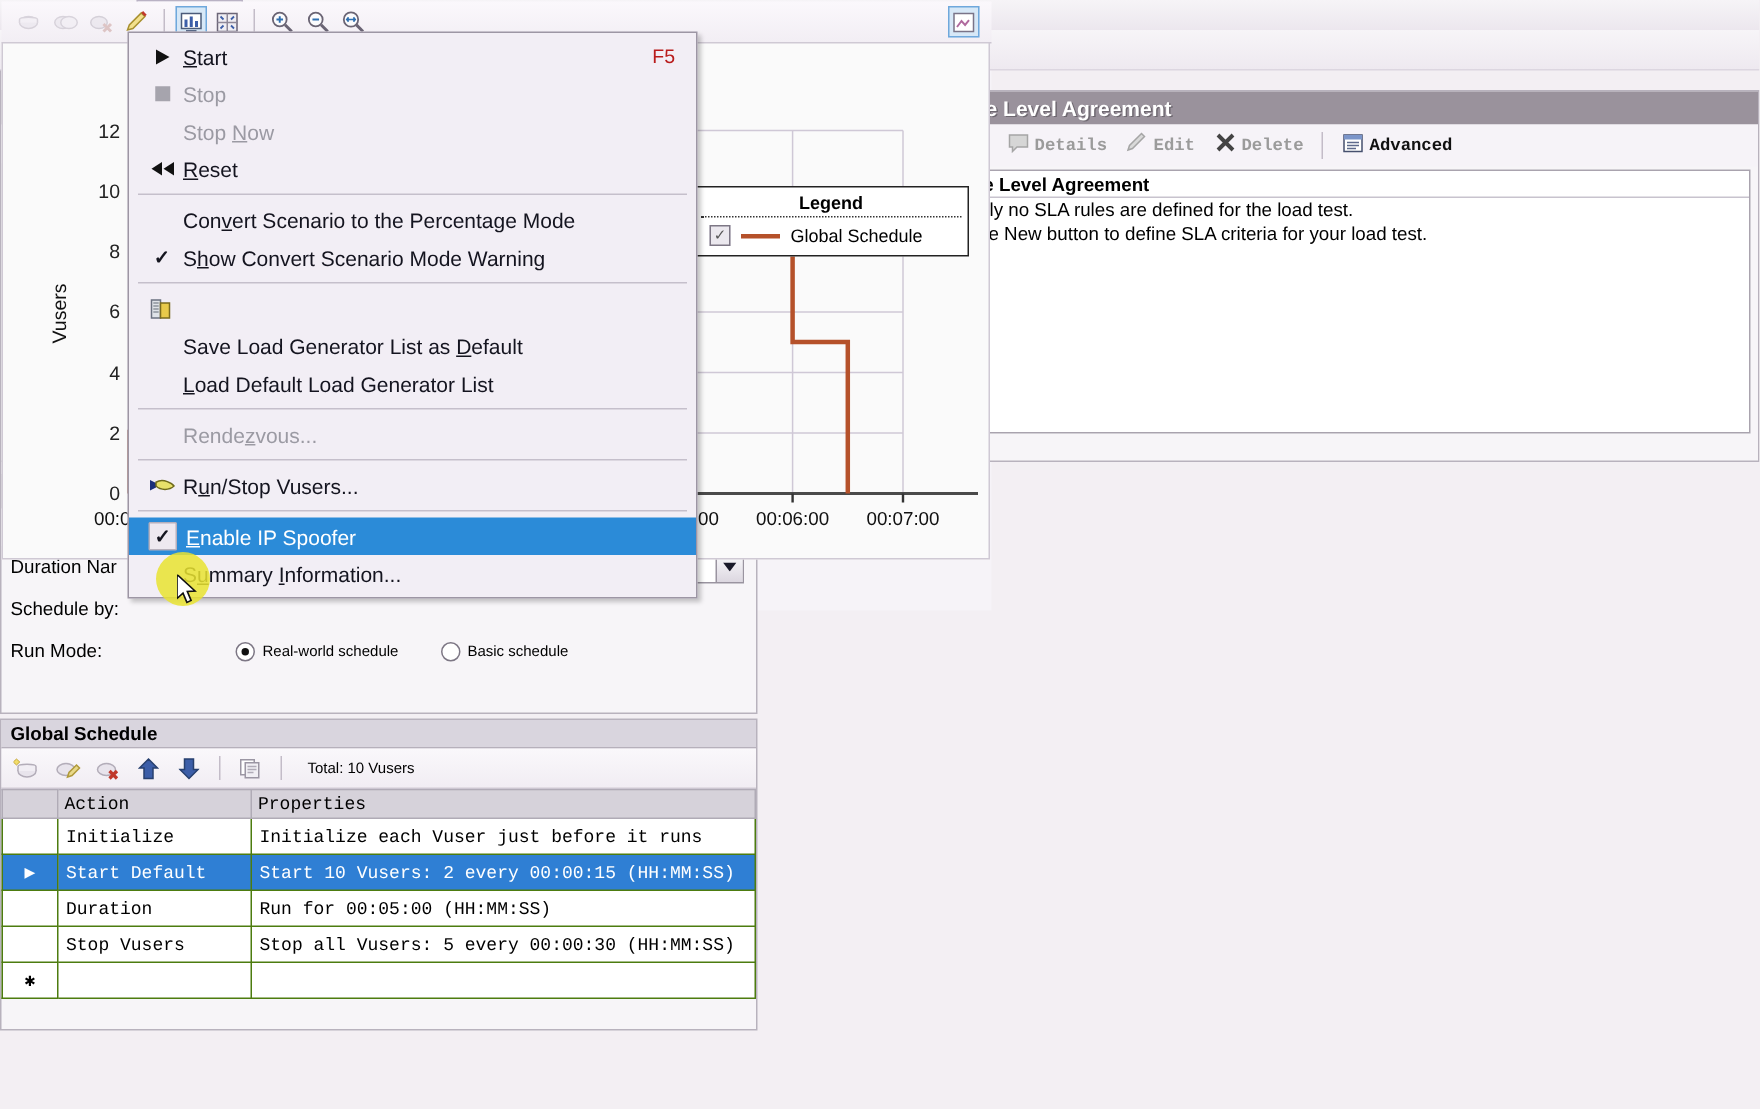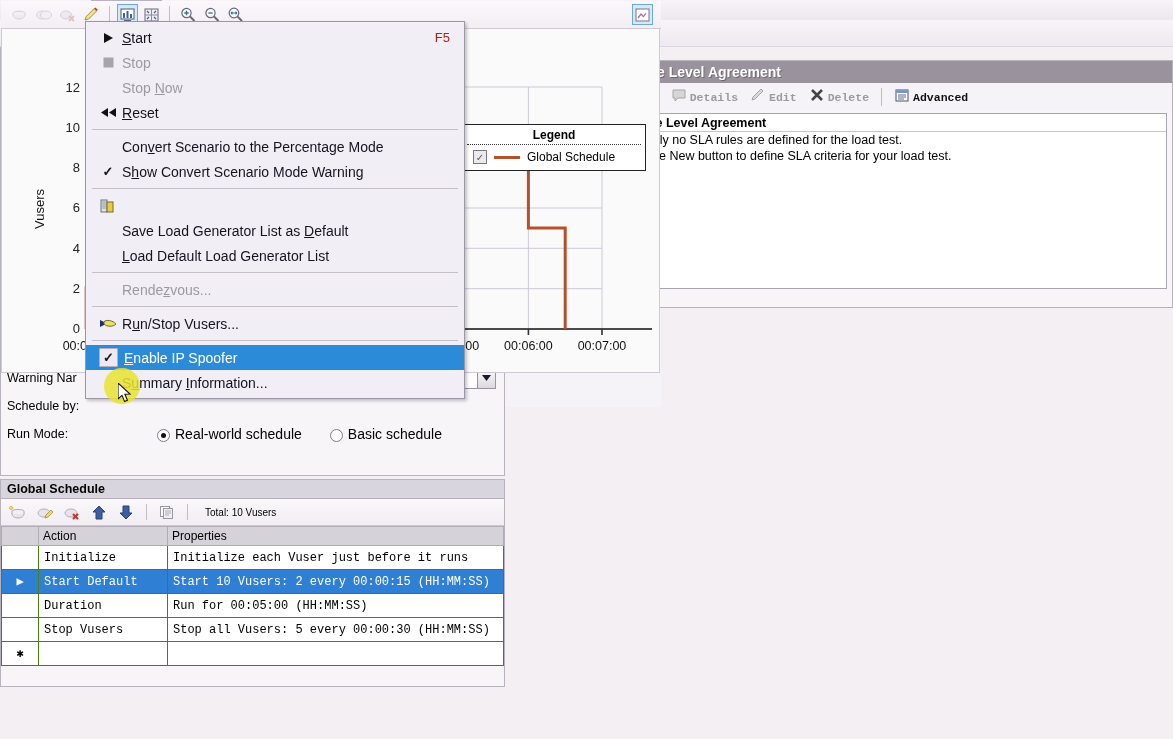--- a/index.html
+++ b/index.html
@@ -65,34 +65,34 @@
   
   #scenario-schedule{left:0;top:316px;width:505px;height:160px;}
   .ss-toolbar{height:25px;display:flex;align-items:center;gap:4px;padding-left:6px;
     background:linear-gradient(to bottom,#faf8fb,#f0ecf2);}
   .ss-row{display:flex;align-items:center;height:28px;padding-left:6px;font-size:12.5px;}
   .ss-label{width:92px;}
   .combo{height:19px;border:1px solid #9a94a0;background:#fff;display:flex;align-items:stretch;}
   .combo .val{flex:1;padding:1px 4px;font-size:12px;}
   .combo .arrow{width:17px;background:linear-gradient(to bottom,#fbfbfd,#dcd7e0);
     border-left:1px solid #9a94a0;display:flex;align-items:center;justify-content:center;}
-  .radio{display:inline-flex;align-items:flex-end;gap:5px;margin-right:28px;font-size:14px;}
+  .radio{display:inline-flex;align-items:center;gap:5px;margin-right:28px;font-size:10px;}
   .rdot{width:11px;height:11px;border-radius:50%;border:1px solid #7d7785;background:#fff;
     display:flex;align-items:center;justify-content:center;}
   .rdot i{width:5px;height:5px;border-radius:50%;background:#111;display:block;}
   
   #global-schedule{left:0;top:479px;width:505px;height:208px;}
   .gs-title{height:18px;background:#d9d5de;font-size:12.5px;font-weight:bold;
     display:flex;align-items:center;padding-left:6px;border-bottom:1px solid #b6b0bb;}
   .gs-toolbar{height:26px;display:flex;align-items:center;gap:5px;padding-left:6px;
     background:linear-gradient(to bottom,#faf8fb,#f1edf3);border-bottom:1px solid #cdc7d2;}
   .gs-total{font-size:10px;margin-left:8px;}
   table.gstbl{border-collapse:collapse;width:100%;font-family:"Liberation Mono",monospace;font-size:12px;}
   table.gstbl th{background:#d6d2da;border:1px solid #b0abb6;font-weight:normal;
-    height:18px;text-align:left;padding:0 4px;font-family:Liberation Sans, sans-serif;font-size:12px;}
+    height:18px;text-align:left;padding:0 4px;font-family:Liberation Mono, monospace;font-size:12px;}
   table.gstbl td{border:1px solid #4d7c0f;height:23px;padding:0 5px;background:#fff;}
   table.gstbl tr.sel td{background:#2f7fd4;color:#fff;}
   td.gshdrcell{background:#e9e6ec;width:26px;text-align:center;}
   tr.sel td.gshdrcell{background:#2f7fd4;color:#fff;}
   
   #graph-panel{left:512px;top:332px;width:661px;height:407px;background:#f6f3f8;
     border-left:1px solid #b8b2bd;border-top:1px solid #b8b2bd;box-sizing:border-box;}
   .graph-toolbar{height:27px;display:flex;align-items:center;gap:3px;padding-left:8px;
     background:linear-gradient(to bottom,#fbf8fc,#f2eef4);border-bottom:1px solid #ccc6d1;
     position:relative;}
@@ -363,21 +363,21 @@
         </svg>
     </div>
     <div class="tbicon">
       <svg width="17" height="15" viewBox="0 0 17 15">
           <rect x="1.5" y="3" width="9" height="9" fill="#e5e3ea" stroke="#a7a2b0"></rect>
           <path d="M10 11l1-3 5-5 2 2-5 5z" fill="#dcd8e0" stroke="#a7a2b0"></path>
         </svg>
     </div>
   </div>
   <div class="ss-row">
-    <div class="ss-label">Warning Nar</div>
+    <div class="ss-label">Duration Nar</div>
     <div class="combo" style="flex:1;margin-right:8px;">
       <div class="val"></div>
       <div class="arrow">
         <svg width="9" height="6" viewBox="0 0 9 6">
             <polygon points="0,0 9,0 4.5,6" fill="#1a1a2a"></polygon>
           </svg>
       </div>
     </div>
   </div>
   <div class="ss-row">

